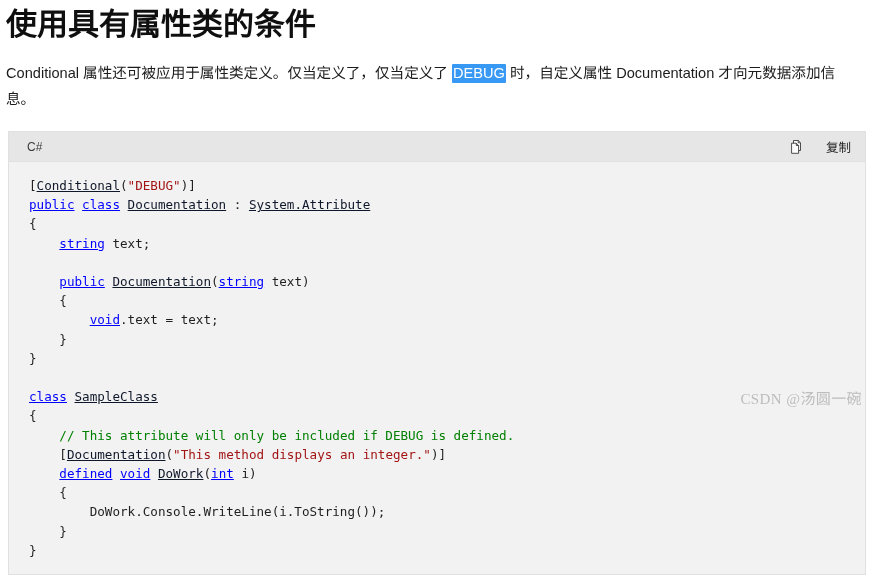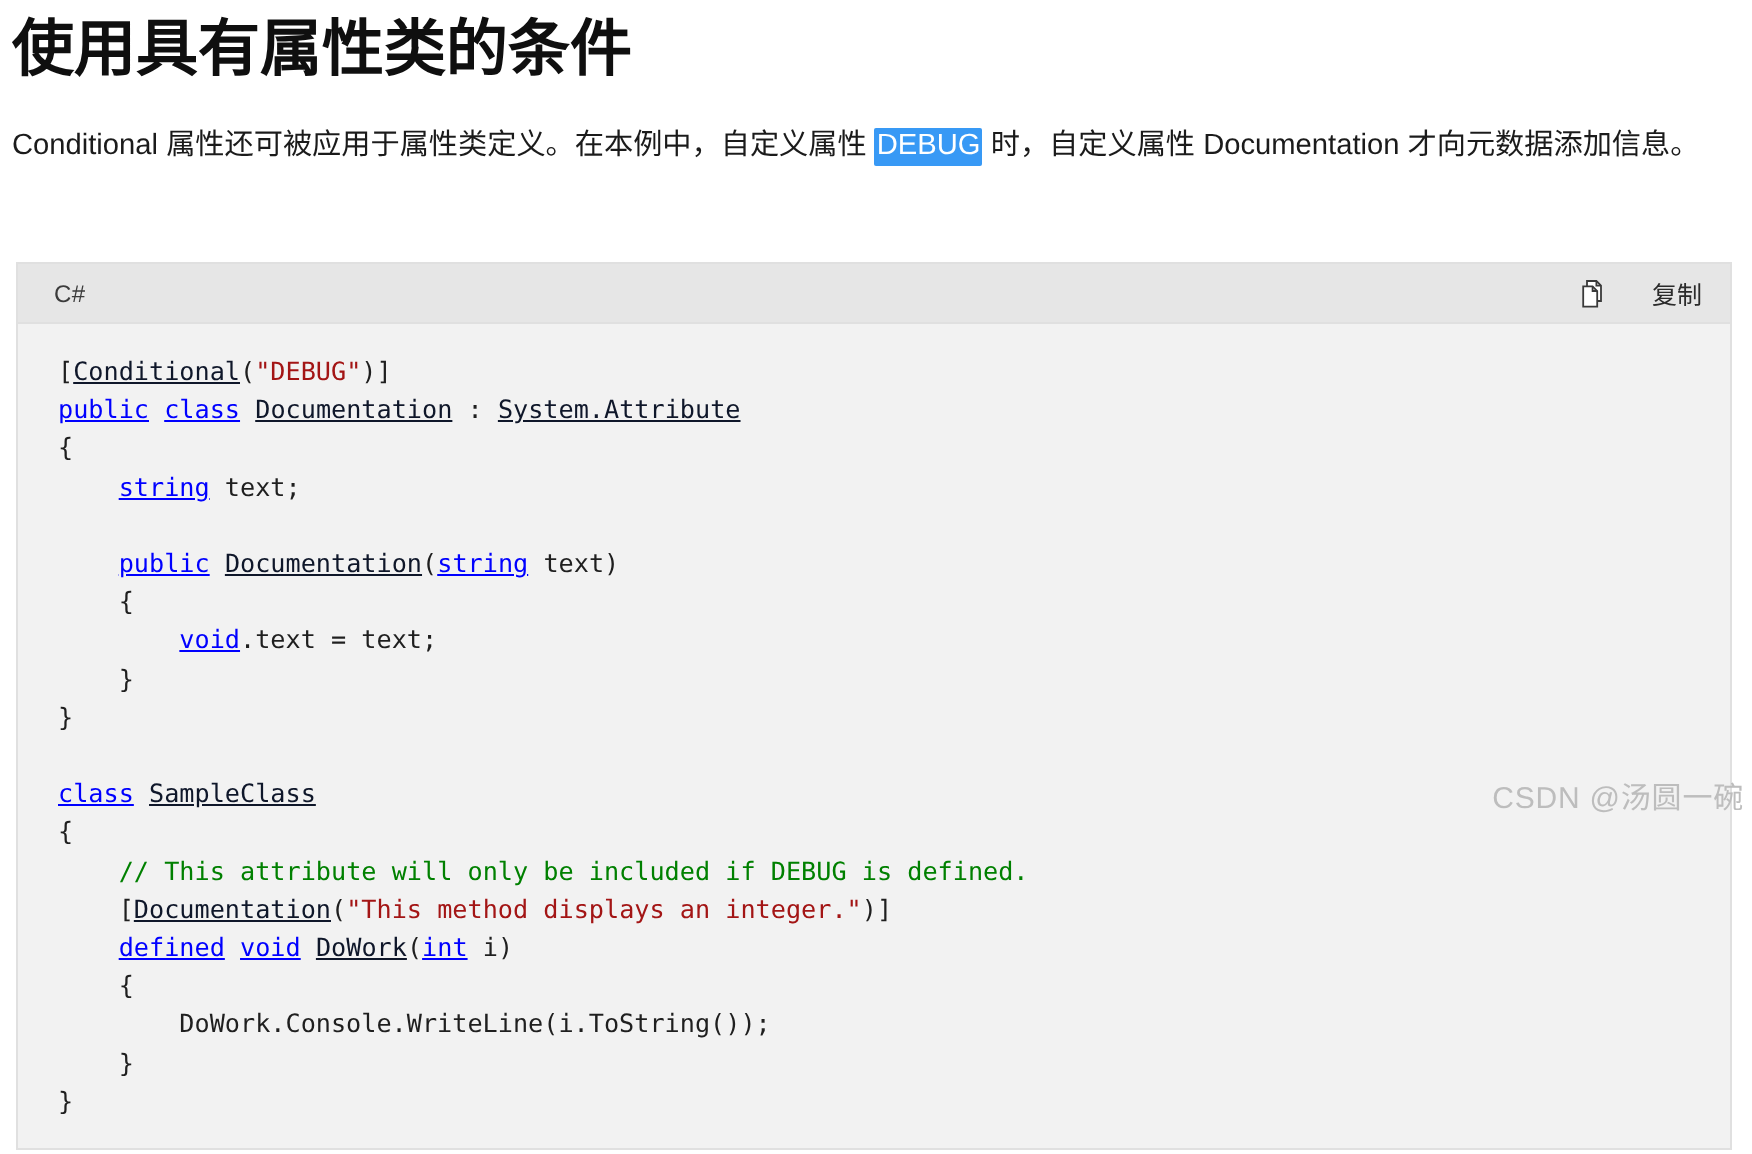--- a/index.html
+++ b/index.html
@@ -114,39 +114,39 @@
   }
   .tok-kw   { color: #0000ff; text-decoration: underline; }
   .tok-type { color: #0f172a; text-decoration: underline; }
   .tok-str  { color: #a31515; }
   .tok-cmt  { color: #008000; }
   .tok-pln  { color: #1f1f1f; }
 
   
   .watermark {
     position: absolute;
-    right: 4px;
+    right: 14px;
     bottom: 7px;
     font-size: 15px;
     color: #bdbdbd;
-    font-family: Liberation Sans, sans-serif;
+    font-family: Liberation Serif, serif;
     letter-spacing: 0.4px;
     user-select: none;
     white-space: nowrap;
   }
 </style>
 </head>
 <body>
 
 <div class="page">
 
   <h1 class="page-title">使用具有属性类的条件</h1>
 
   <p class="intro">
-    <span>Conditional 属性还可被应用于属性类定义。在本例中，自定义属性 </span><span class="hl">DEBUG</span><span> 时，自定义属性 Documentation 才向元数据添加信息。</span>
+    <span>Conditional 属性还可被应用于属性类定义。仅当定义了，仅当定义了 </span><span class="hl">DEBUG</span><span> 时，自定义属性 Documentation 才向元数据添加信息。</span>
   </p>
 
   <div class="code-block">
 
     <div class="code-header">
       <span class="code-lang">C#</span>
 
       <button class="copy-btn">
         <span class="copy-icon">
           <svg width="13" height="14" viewBox="0 0 13 14" xmlns="http://www.w3.org/2000/svg">

